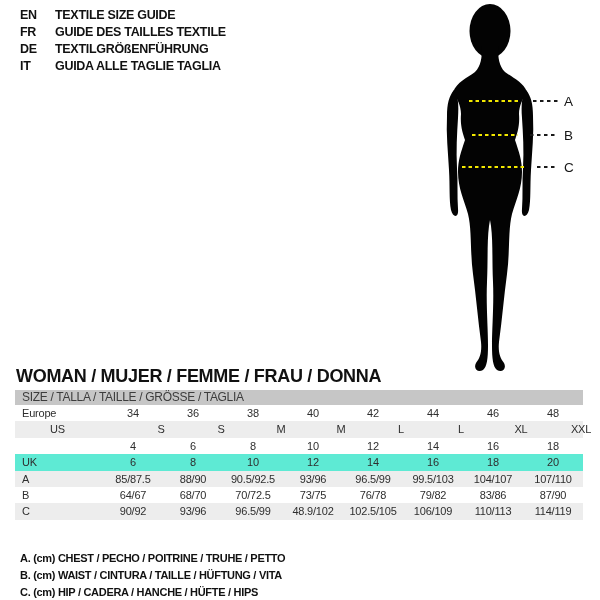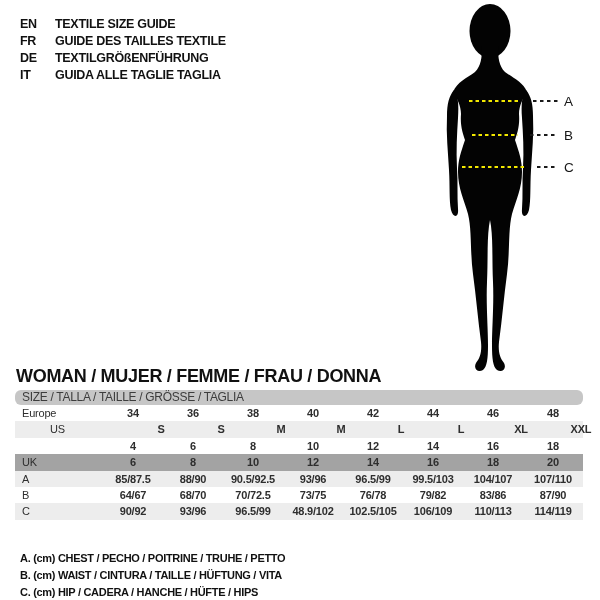--- a/index.html
+++ b/index.html
@@ -1,31 +1,31 @@
 <!DOCTYPE html>
 <html><head>
 <meta charset="utf-8">
 <style>
   html,body{margin:0;padding:0;}
   body{width:600px;height:600px;background:#ffffff;font-family:"Liberation Sans",sans-serif;color:#111;}
   .canvas{position:relative;width:600px;height:600px;background:#fff;overflow:hidden;}
 
-  .lang-block{position:absolute;left:20px;top:16px;}
+  .lang-block{position:absolute;left:20px;top:7px;}
   .lang-row{display:flex;height:17px;line-height:17px;font-weight:700;font-size:12.5px;letter-spacing:-0.3px;white-space:nowrap;}
   .lang-code{width:35px;flex:0 0 35px;}
 
   .figure-svg{position:absolute;left:425px;top:0;}
 
   .section-title{position:absolute;left:16px;top:366px;font-weight:700;font-size:18px;letter-spacing:-0.3px;white-space:nowrap;}
 
   .size-table{position:absolute;left:15px;top:390px;width:568px;}
   .thead{height:15px;line-height:15px;padding-left:7px;font-size:12px;color:#3d3d3d;letter-spacing:-0.3px;}
   .trow{display:flex;height:16.4px;line-height:16.4px;font-size:11px;color:#2e2e2e;letter-spacing:-0.2px;}
   .tlabel{width:88px;flex:0 0 88px;padding-left:7px;box-sizing:border-box;text-align:left;}
-  .tcell{width:60px;flex:0 0 60px;text-align:center;font-weight:bold;}
+  .tcell{width:60px;flex:0 0 60px;text-align:center;}
 
   .legend{position:absolute;left:20px;top:550px;}
   .legend-line{height:17px;line-height:17px;font-weight:700;font-size:11px;letter-spacing:-0.3px;white-space:nowrap;}
 </style>
 </head>
 <body>
 
 <div class="canvas">
 
   <div class="lang-block" id="langList">
@@ -109,21 +109,21 @@
     <g font-family="Liberation Sans, sans-serif" font-size="13.5" font-weight="500">
       <text x="139" y="106" fill="#161616">A</text>
       <text x="139" y="140" fill="#161616">B</text>
       <text x="139" y="172" fill="#161616">C</text>
     </g>
   </svg>
 
   <div class="section-title">WOMAN / MUJER / FEMME / FRAU / DONNA</div>
 
   <div class="size-table">
-    <div class="thead" id="tableHead" style="background: rgb(198, 198, 198); border-radius: 6px;">SIZE / TALLA / TAILLE / GRÖSSE / TAGLIA</div>
+    <div class="thead" id="tableHead" style="background: rgb(198, 198, 198);">SIZE / TALLA / TAILLE / GRÖSSE / TAGLIA</div>
     <div id="tableRows">
         <div class="trow" style="background: rgb(255, 255, 255);">
           <div class="tlabel">Europe</div>
           <div class="tcell">34</div>
           <div class="tcell">36</div>
           <div class="tcell">38</div>
           <div class="tcell">40</div>
           <div class="tcell">42</div>
           <div class="tcell">44</div>
           <div class="tcell">46</div>
@@ -144,21 +144,21 @@
           <div class="tlabel"></div>
           <div class="tcell">4</div>
           <div class="tcell">6</div>
           <div class="tcell">8</div>
           <div class="tcell">10</div>
           <div class="tcell">12</div>
           <div class="tcell">14</div>
           <div class="tcell">16</div>
           <div class="tcell">18</div>
         </div>
-        <div class="trow" style="background: #a3a3a3; justify-content: center;">
+        <div class="trow" style="background: #5eead4; justify-content: center;">
           <div class="tlabel">UK</div>
           <div class="tcell">6</div>
           <div class="tcell">8</div>
           <div class="tcell">10</div>
           <div class="tcell">12</div>
           <div class="tcell">14</div>
           <div class="tcell">16</div>
           <div class="tcell">18</div>
           <div class="tcell">20</div>
         </div>

